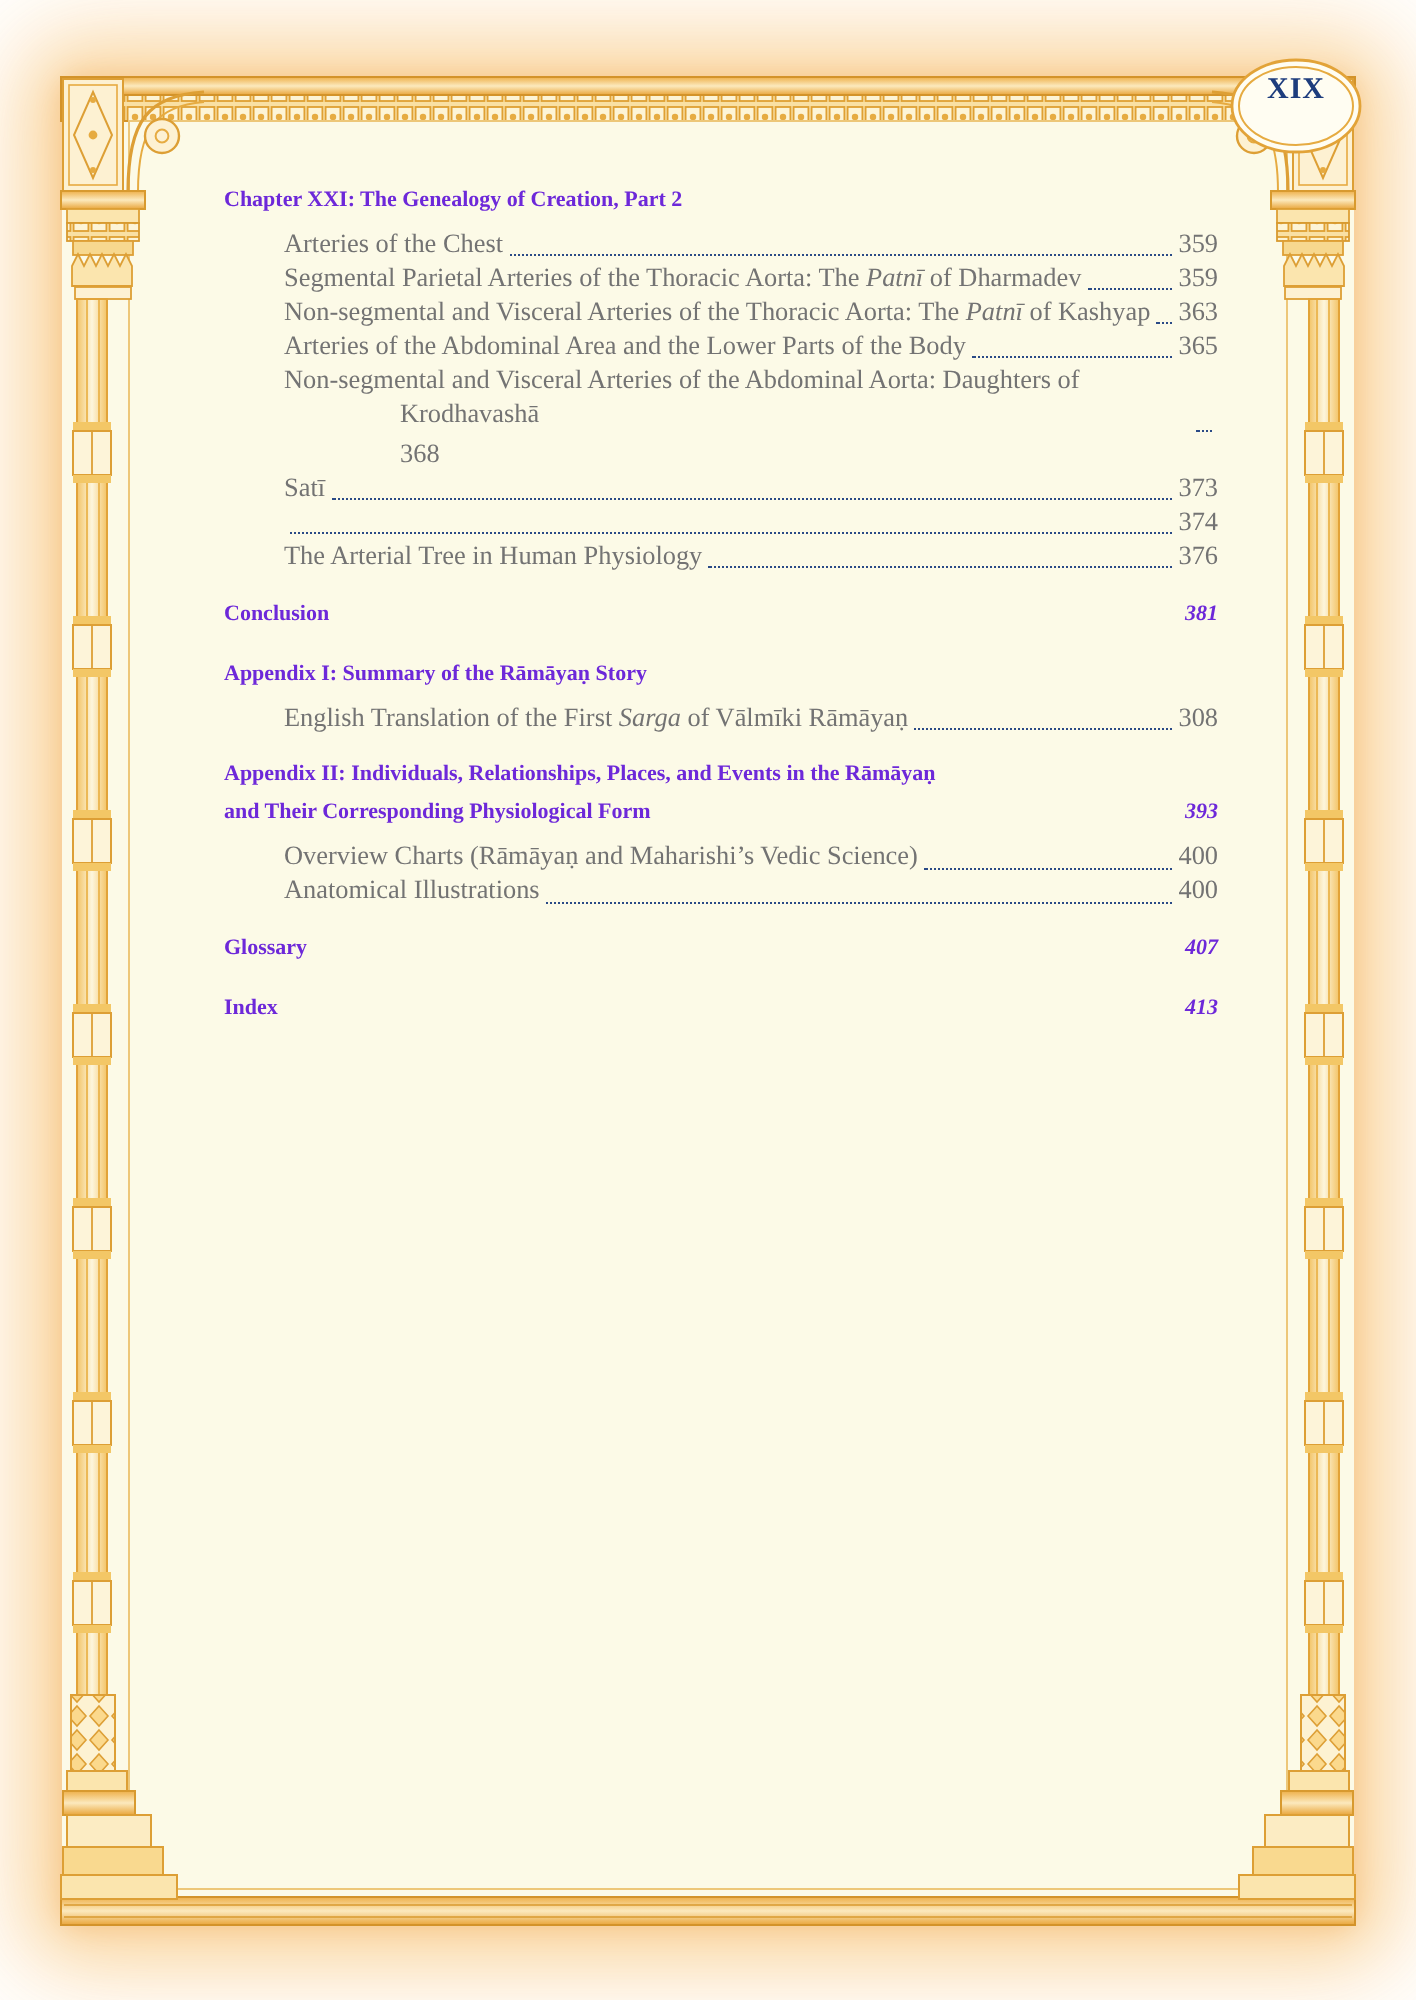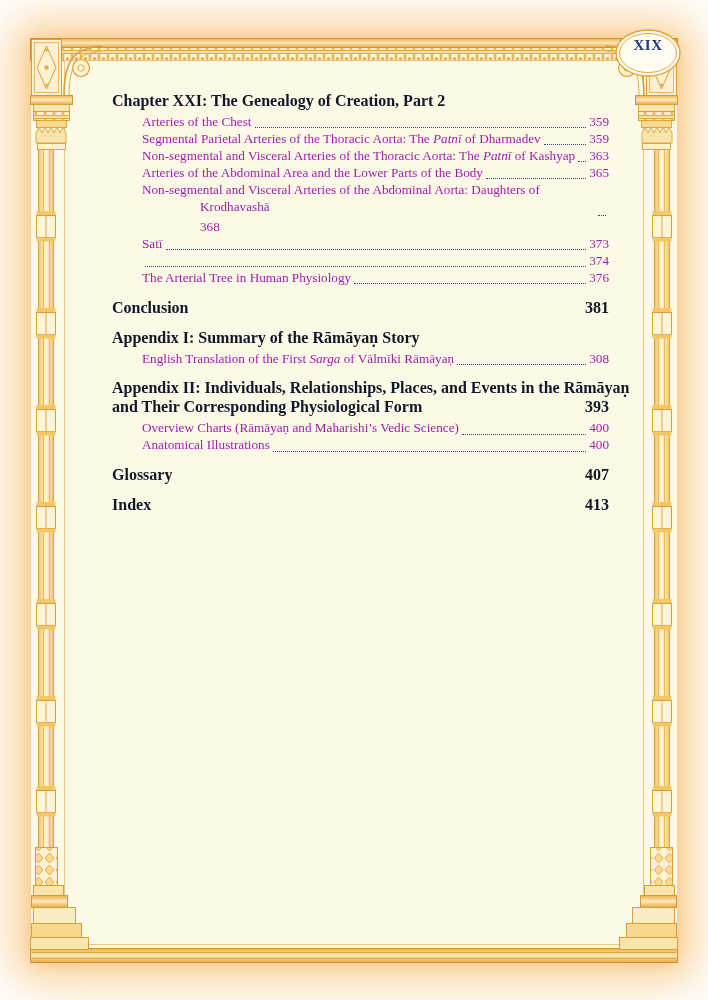--- a/index.html
+++ b/index.html
@@ -22,39 +22,39 @@
     display: flex; align-items: center; justify-content: center;
     color: #1e3d7d; font-weight: bold; font-size: 15px; letter-spacing: 0.5px;
     z-index: 4;
   }
   .content {
     position: absolute; left: 112px; top: 80px; width: 497px;
     z-index: 3; color: #24427e;
   }
   .row { display: flex; align-items: baseline; }
   .heading {
-    font-weight: bold; font-size: 16px; line-height: 19px;
-    margin-top: 11px; margin-bottom: 4px; color: #0f172a;
+    font-weight: bold; font-size: 11px; line-height: 19px;
+    margin-top: 11px; margin-bottom: 4px; color: #6d28d9;
   }
   .heading.tight { margin-bottom: 0; }
   .heading.tight2 { margin-top: 0; }
   .entry {
     font-size: 13.2px; line-height: 16.9px;
-    padding-left: 30px; color: #a21caf;
+    padding-left: 30px; color: #737373;
   }
   .entry.cont { padding-left: 88px; flex-direction: column; }
   .fill { flex: 1; }
   .etext { white-space: nowrap; }
   .leader {
     flex: 1; min-width: 8px; align-self: flex-end;
     height: 5px; margin: 0 3px 2.5px 3px;
     border-bottom: 1.6px dotted #2a4a86;
   }
   .pg { white-space: nowrap; }
-  .heading .pg { font-weight: bold; }
+  .heading .pg { font-weight: bold; font-style: italic; }
 </style>
 </head>
 <body>
 
 <div class="glow"></div>
 
 <svg class="frame-svg" width="708" height="1000" viewBox="0 0 708 1000">
   <defs>
     <linearGradient id="gv" x1="0" y1="0" x2="0" y2="1">
       <stop offset="0" stop-color="#eeb04a"></stop>

